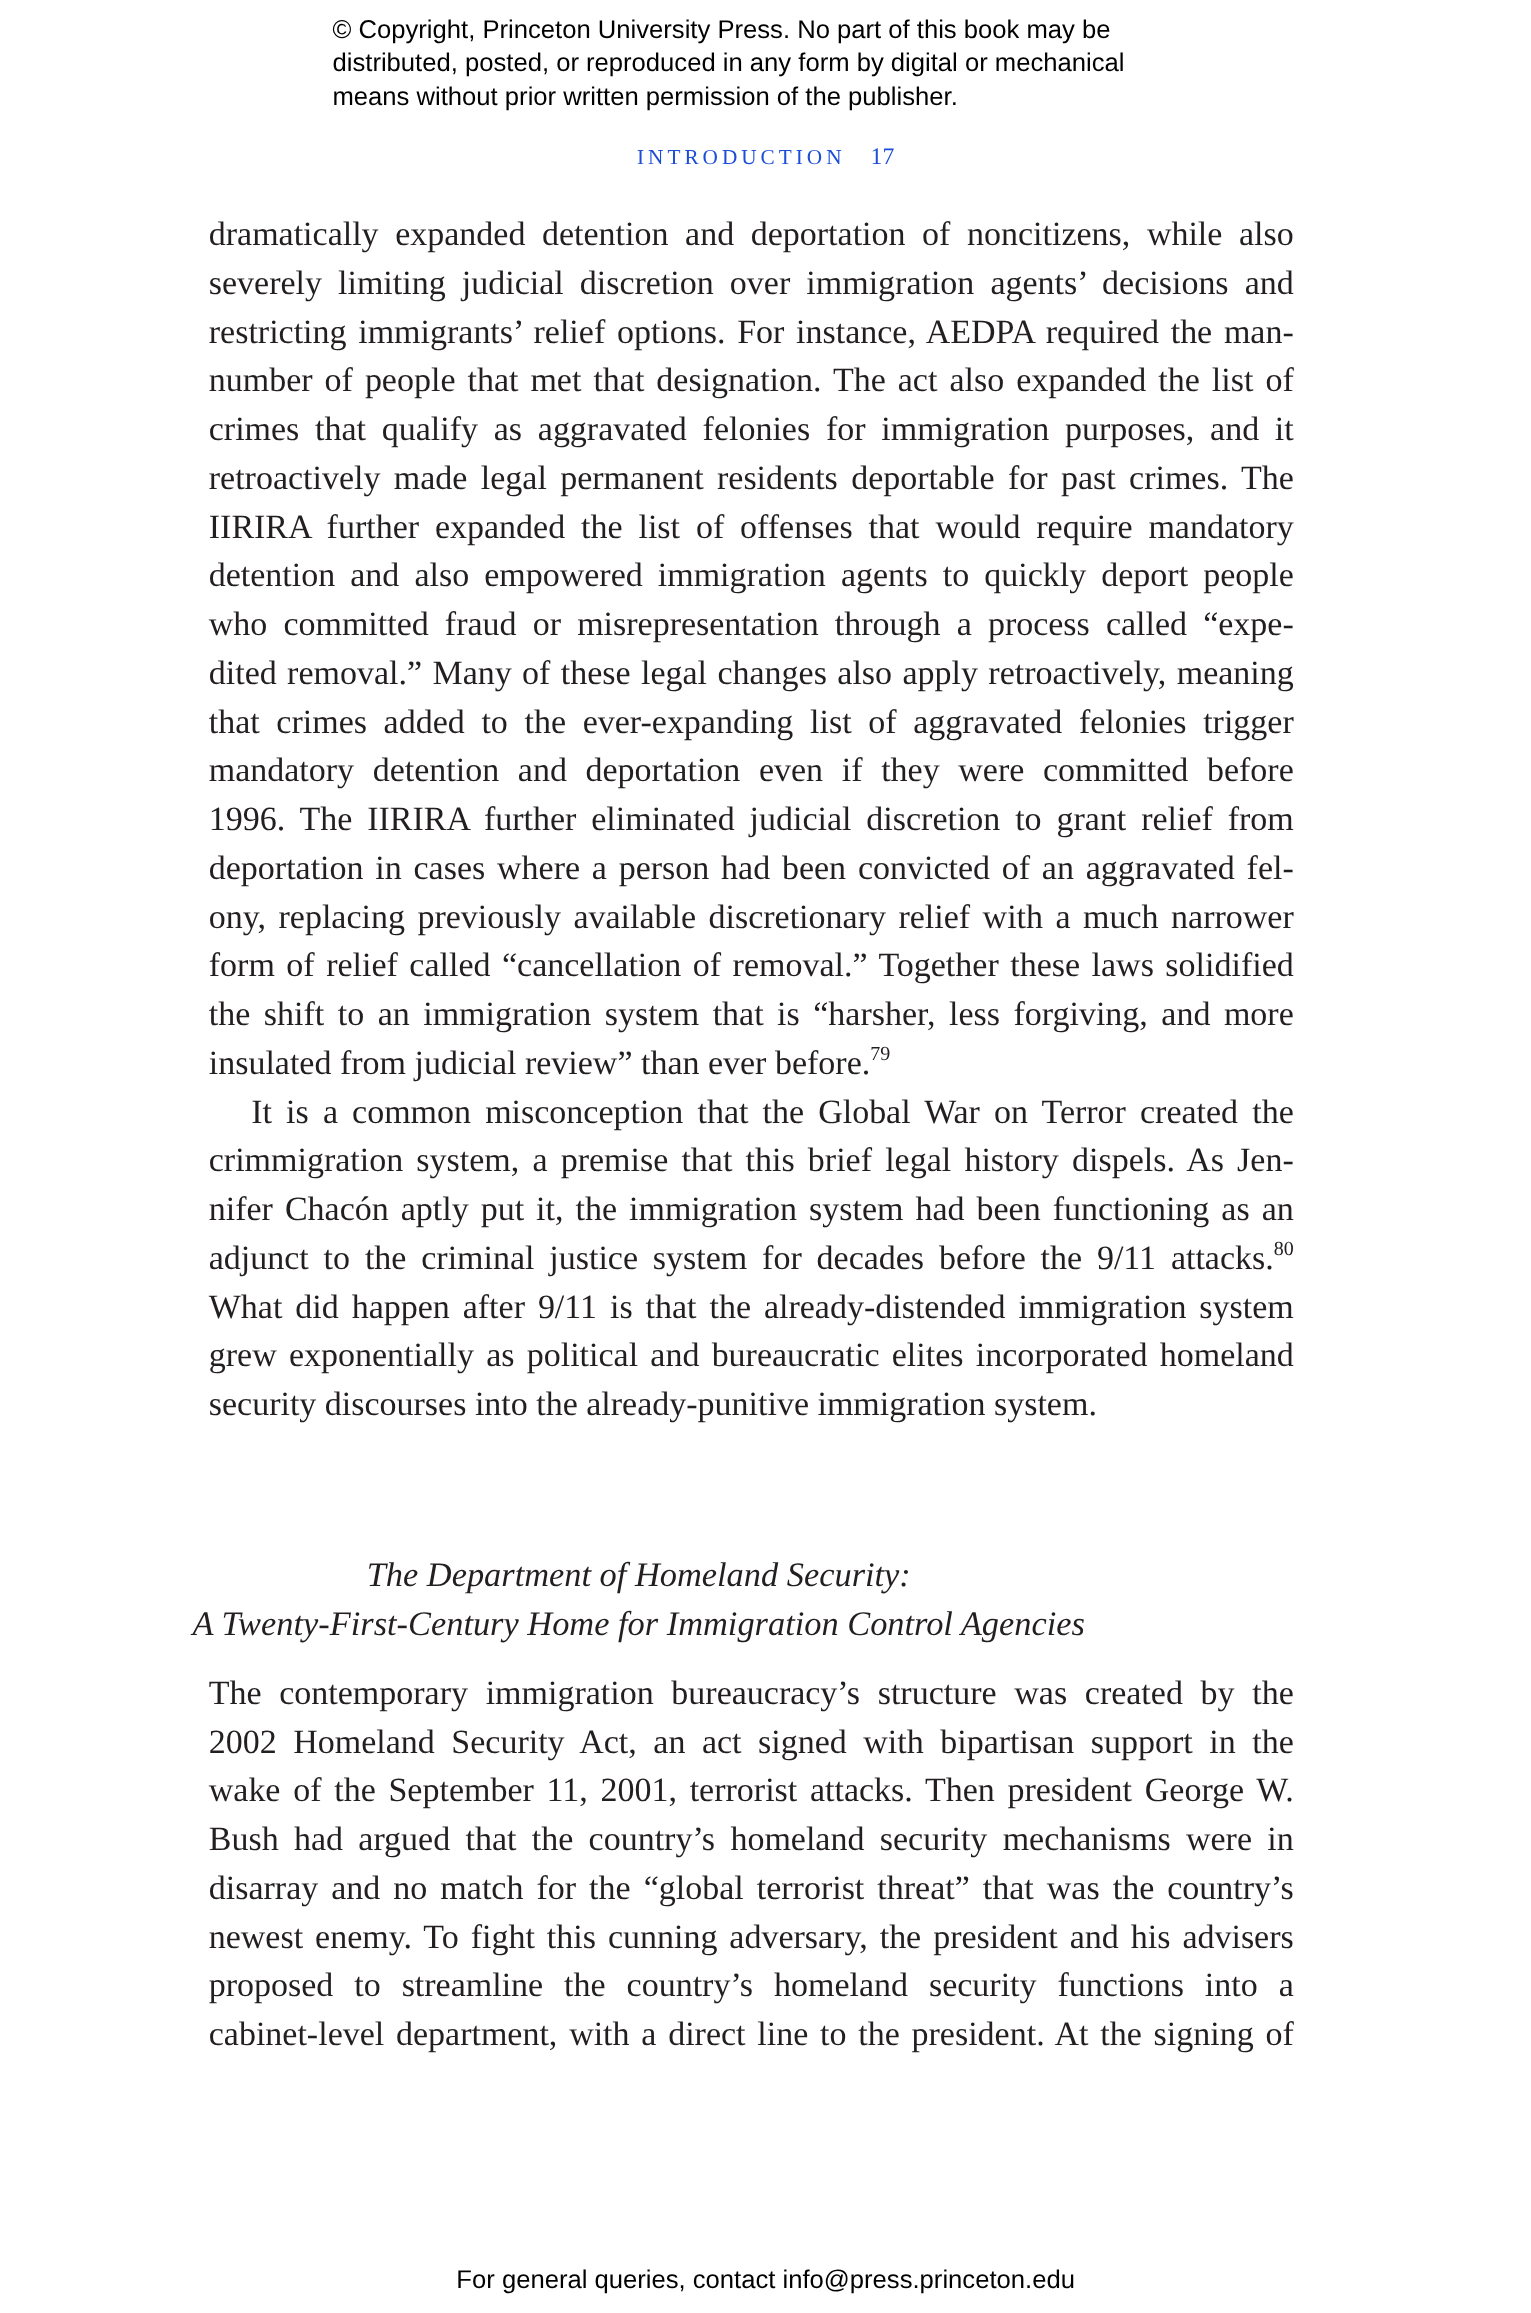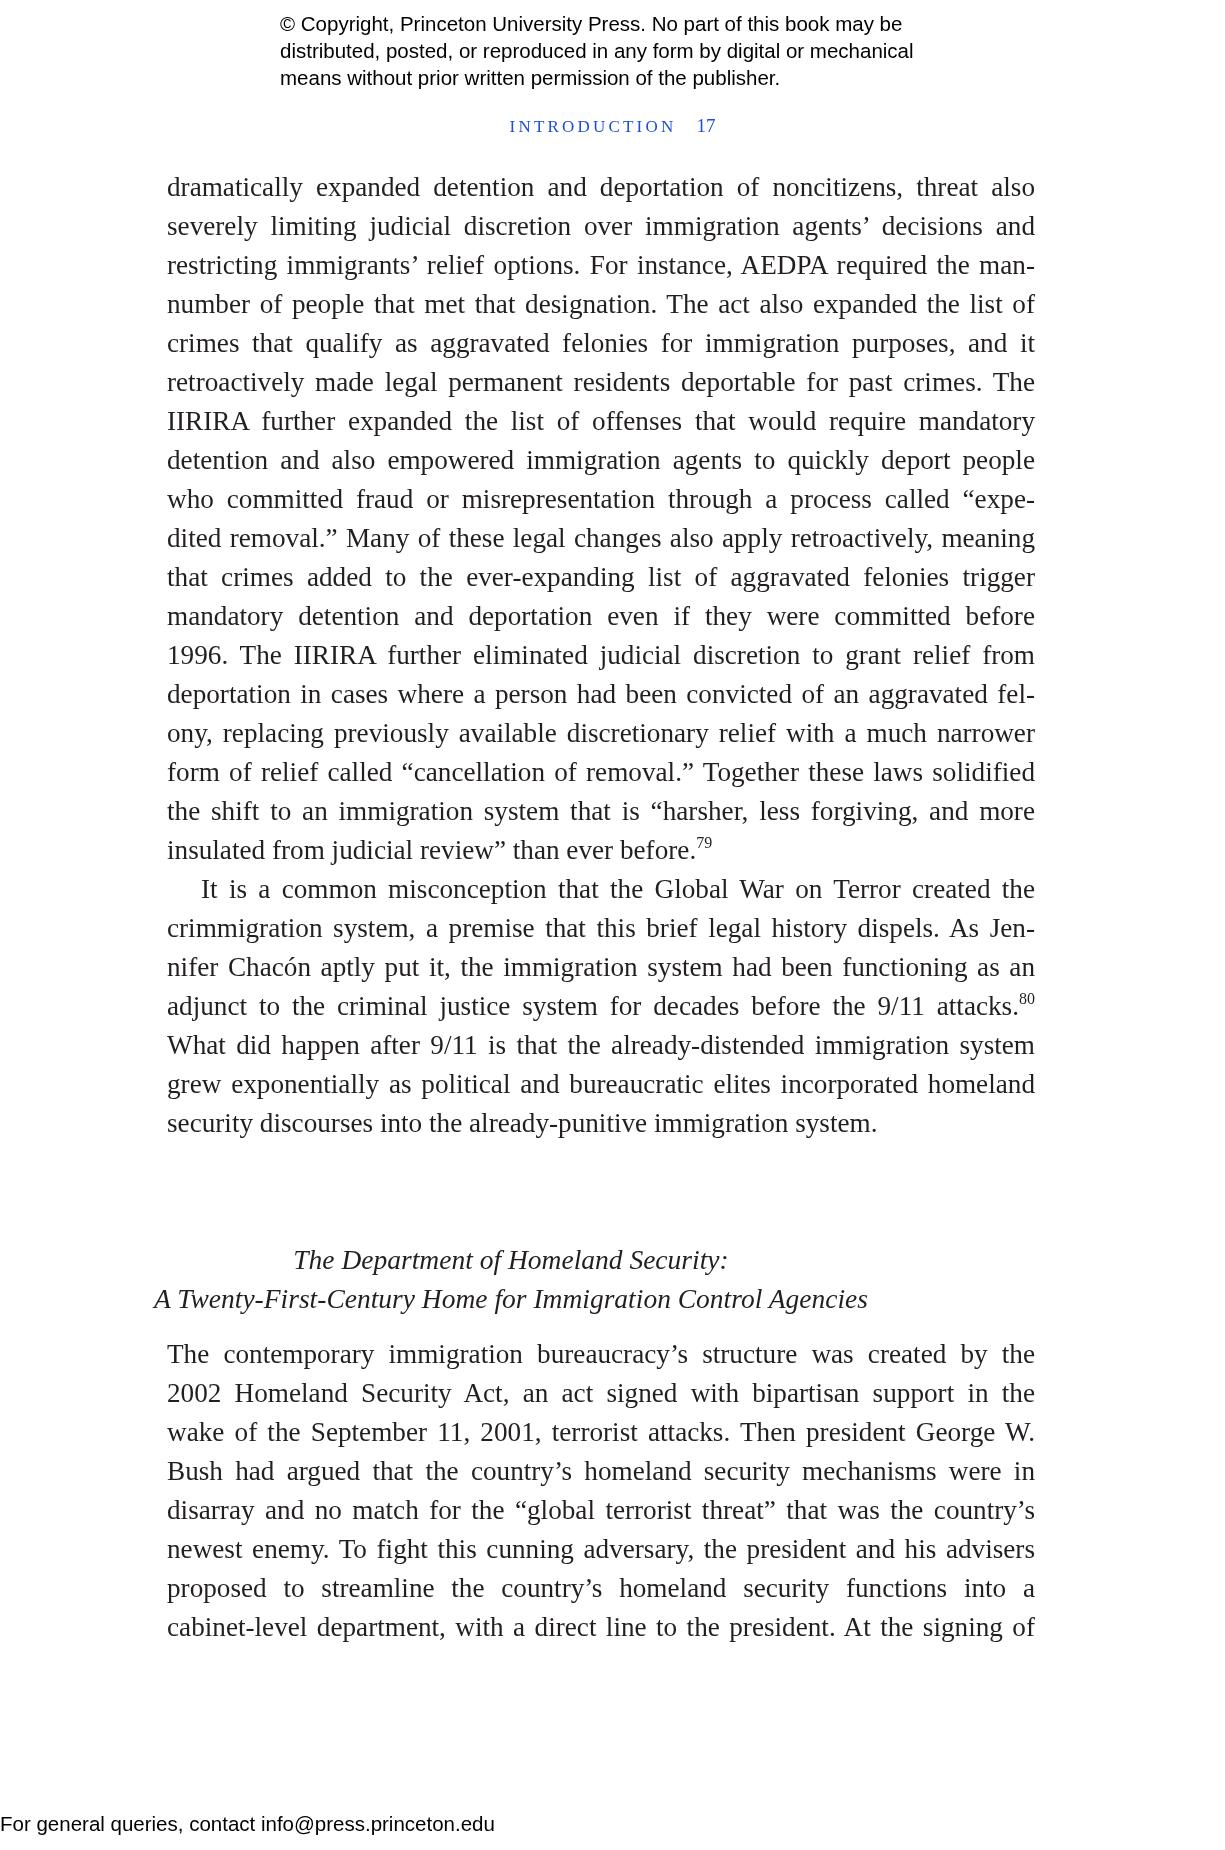--- a/index.html
+++ b/index.html
@@ -1,18 +1,18 @@
 <!DOCTYPE html>
 <html><head>
 <meta charset="utf-8">
 <style>
   html, body { margin: 0; padding: 0; background: #ffffff; }
   body { width: 1225px; height: 1850px; position: relative; overflow: hidden; color: #231f20; }
   .notice {
-    position: absolute; left: 280px; top: 10px; width: 760px;
+    position: absolute; left: 266px; top: 10px; width: 760px;
     font-family: "Liberation Sans", sans-serif; font-size: 20.5px; line-height: 27px; color: #000;
   }
   .notice div { white-space: nowrap; }
   .running-head {
     position: absolute; left: 0; width: 1225px; top: 115px; text-align: center;
     font-family: "Liberation Serif", serif; font-size: 17px; letter-spacing: 3.2px; color: #1d4ed8;
   }
   .running-head .pn { margin-left: 20px; letter-spacing: 0; font-size: 19px; }
   .body-text {
     position: absolute; left: 167px; width: 868px; top: 168px;
@@ -21,40 +21,40 @@
   .line { display: block; white-space: nowrap; text-align: justify; text-align-last: justify; height: 39px; }
   .line.last { text-align-last: left; }
   .line.indent { padding-left: 34px; }
   sup { font-size: 16px; line-height: 0; vertical-align: 11px; }
   .heading {
     position: absolute; left: 0; width: 1022px; top: 1240px; text-align: center;
     font-family: "Liberation Serif", serif; font-style: italic; font-size: 27.5px; line-height: 39px; color: #231f20;
   }
   .body-text-2 { top: 1335px; }
   .footer {
-    position: absolute; left: 0; width: 1225px; top: 1812px; text-align: left;
+    position: absolute; left: 0; width: 1225px; top: 1812px; text-align: center;
     font-family: "Liberation Sans", sans-serif; font-size: 20.5px; color: #000;
   }
 </style>
 </head>
 <body>
 
 <div class="notice">
   <div>© Copyright, Princeton University Press. No part of this book may be</div>
   <div>distributed, posted, or reproduced in any form by digital or mechanical</div>
   <div>means without prior written permission of the publisher.</div>
 </div>
 
 <div class="running-head">
   <span>INTRODUCTION</span><span class="pn">17</span>
 </div>
 
 <div class="body-text">
   <div>
-    <span class="line">dramatically expanded detention and deportation of noncitizens, threat also</span>
+    <span class="line">dramatically expanded detention and deportation of noncitizens, while also</span>
     <span class="line">severely limiting judicial discretion over immigration agents’ decisions and</span>
     <span class="line">restricting immigrants’ relief options. For instance, AEDPA required the man-</span>
     <span class="line">number of people that met that designation. The act also expanded the list of</span>
     <span class="line">crimes that qualify as aggravated felonies for immigration purposes, and it</span>
     <span class="line">retroactively made legal permanent residents deportable for past crimes. The</span>
     <span class="line">IIRIRA further expanded the list of offenses that would require mandatory</span>
     <span class="line">detention and also empowered immigration agents to quickly deport people</span>
     <span class="line">who committed fraud or misrepresentation through a process called “expe-</span>
     <span class="line">dited removal.” Many of these legal changes also apply retroactively, meaning</span>
     <span class="line">that crimes added to the ever-expanding list of aggravated felonies trigger</span>

